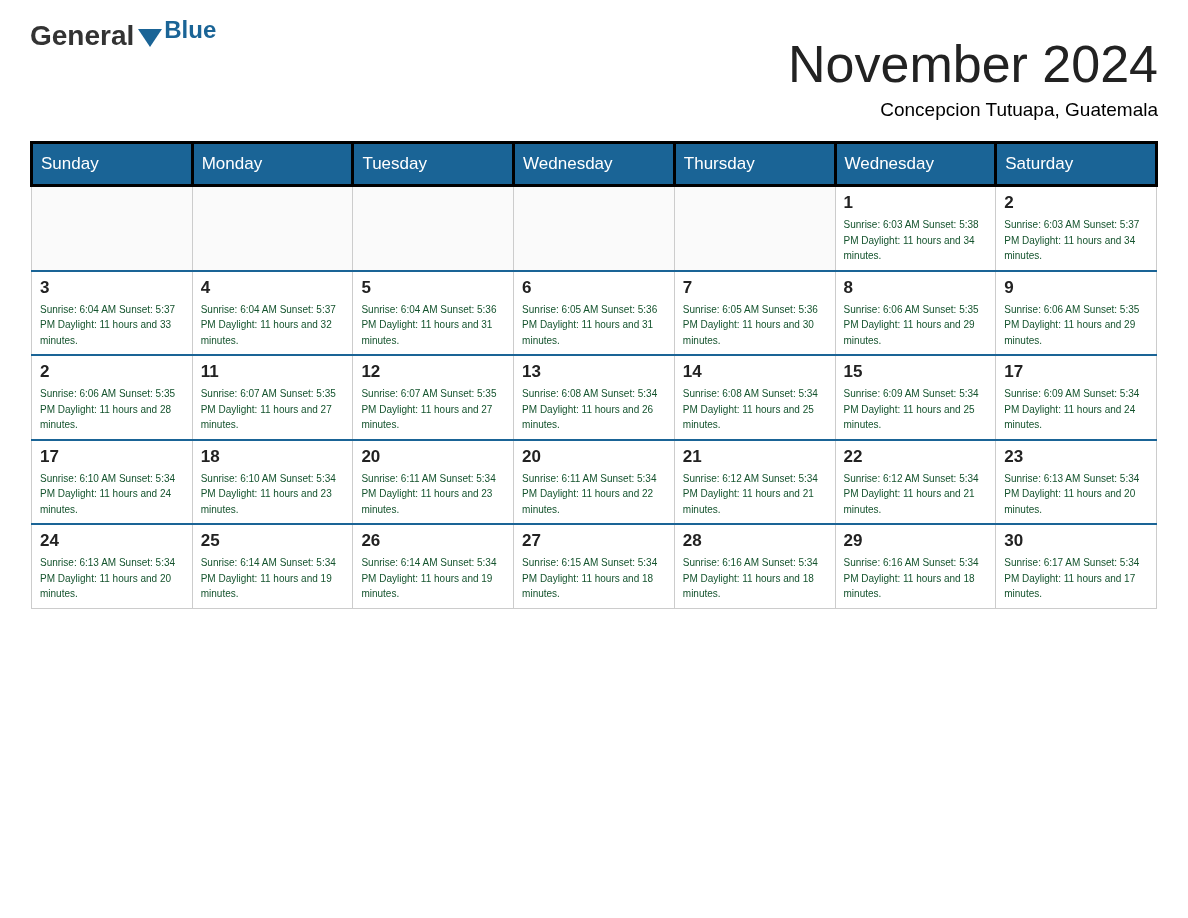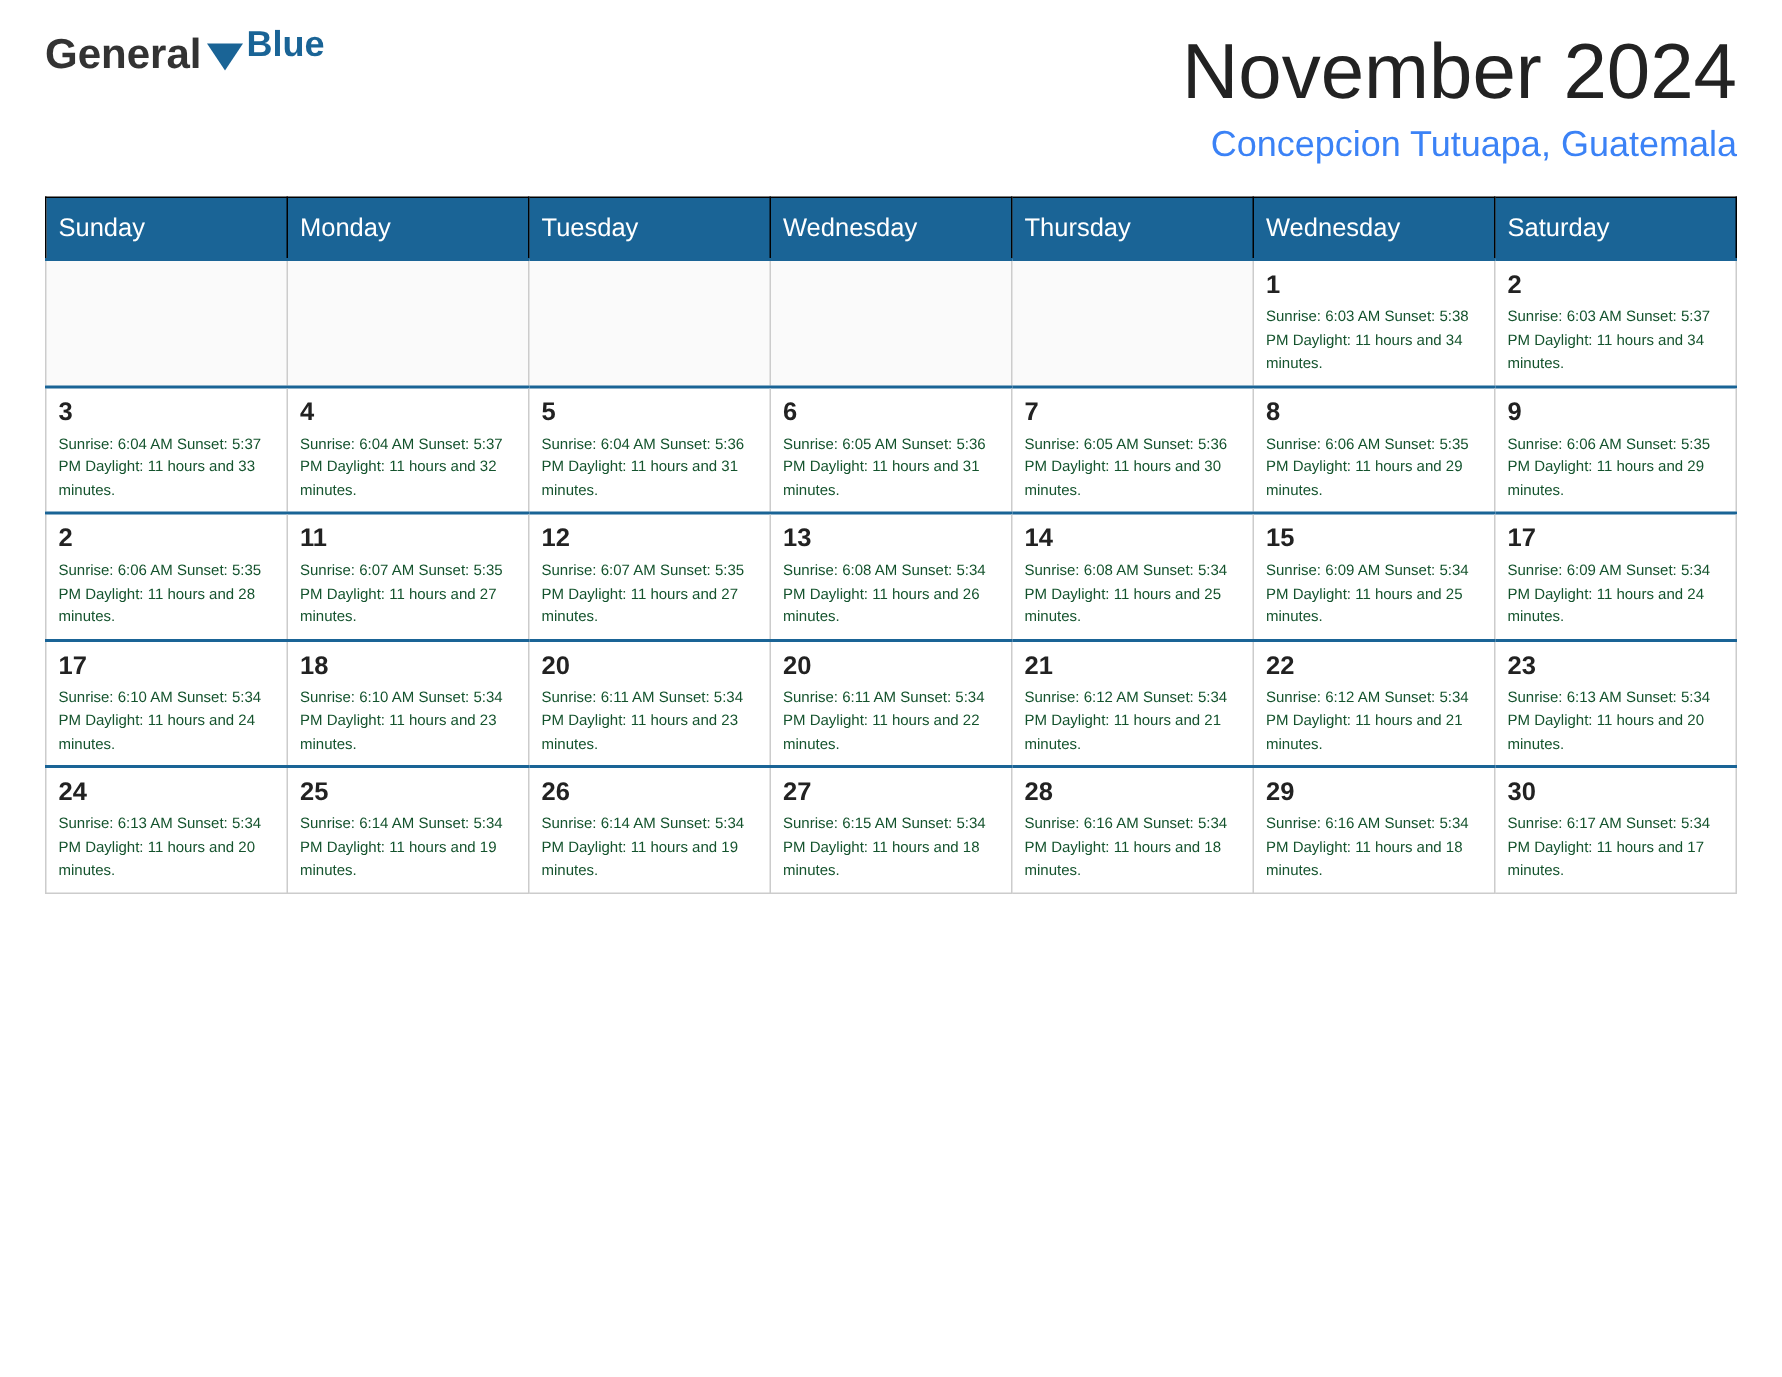--- a/index.html
+++ b/index.html
@@ -48,38 +48,39 @@
       margin-left: 2px;
     }
     .title-area {
       text-align: right;
     }
     .month-title {
       font-size: 52px;
       font-weight: normal;
       color: #222;
       line-height: 1.1;
+      margin-top: 16px;
     }
     .location-title {
-      font-size: 24px;
-      color: #3b82f6;
+      font-size: 19px;
+      color: #000000;
       margin-top: 6px;
     }
     .calendar {
       width: 100%;
       border-collapse: collapse;
     }
     .calendar thead tr th {
       background: #1a6496;
       color: #fff;
       font-size: 17px;
       font-weight: normal;
       padding: 10px 8px;
       text-align: left;
-      border: 1px solid #000000;
+      border: 3px solid #000000;
     }
     .calendar tbody tr td {
       vertical-align: top;
       border: 1px solid #ccc;
       border-top: 2px solid #1a6496;
       padding: 6px 8px;
       min-height: 90px;
       width: calc(100% / 7);
       font-size: 13px;
       color: #333;

